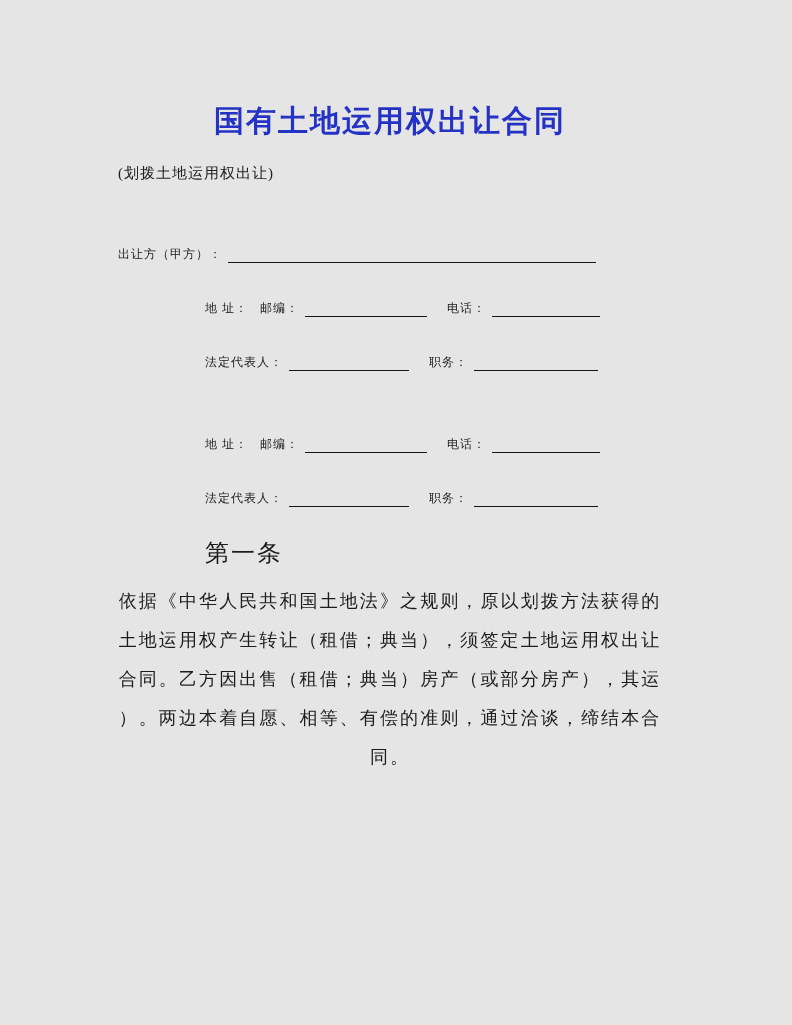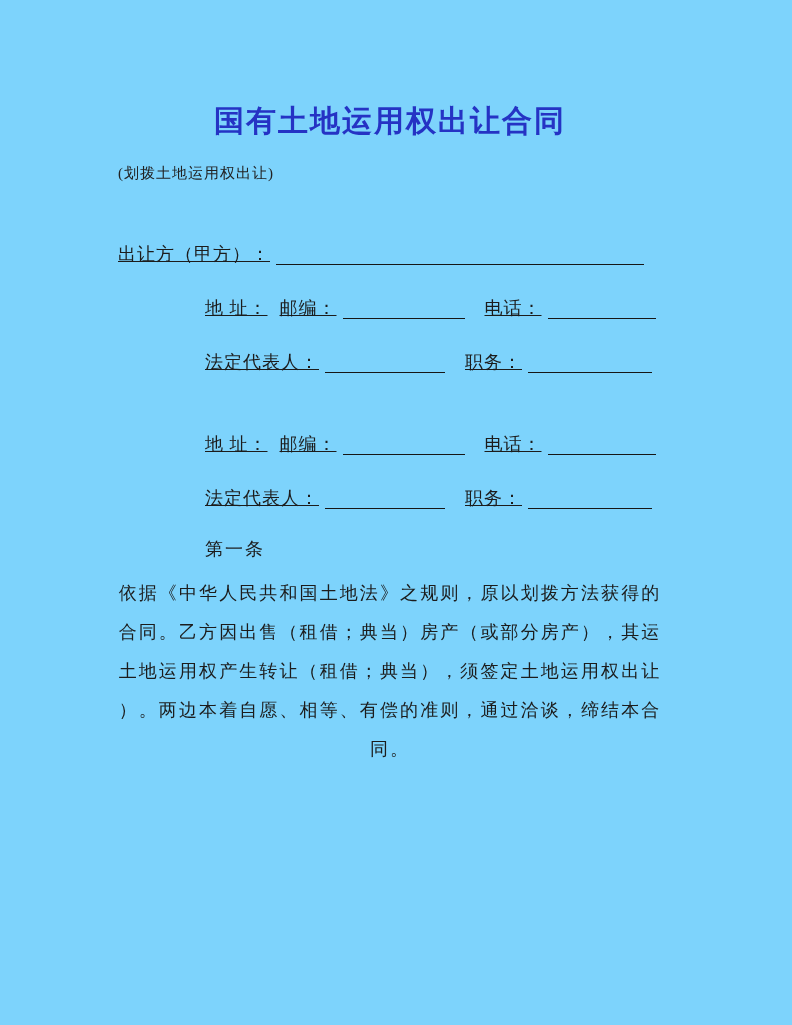--- a/index.html
+++ b/index.html
@@ -6,21 +6,21 @@
   html, body {
     margin: 0;
     padding: 0;
     background: #ffffff;
   }
   .page {
     position: relative;
     width: 792px;
     height: 1025px;
     margin: 0 auto;
-    background: #7dd3fc;
+    background: #e5e5e5;
     overflow: hidden;
     font-family: "Liberation Serif", "DejaVu Serif", serif;
     color: #1c1c1c;
   }
   .content {
     padding: 102px 130px 0 118px;
   }
   .doc-title {
     text-align: center;
     font-family: "Liberation Sans", "DejaVu Sans", sans-serif;
@@ -35,25 +35,24 @@
     letter-spacing: 1px;
     color: #222222;
   }
   .party-block {
     margin-top: 58px;
   }
   .party-block.second {
     margin-top: 56px;
   }
   .form-row {
-    font-size: 18px;
+    font-size: 12px;
     letter-spacing: 1px;
     line-height: 26px;
     white-space: nowrap;
-    text-decoration: underline;
   }
   .form-row.indented {
     margin-left: 87px;
     margin-top: 28px;
   }
   .fill {
     display: inline-block;
     height: 1em;
     border-bottom: 1.5px solid #161616;
     vertical-align: -5px;
@@ -61,21 +60,21 @@
   .fill-long   { width: 368px; margin-left: 6px; }
   .fill-zip    { width: 122px; margin-left: 6px; }
   .fill-phone  { width: 108px; margin-left: 6px; }
   .fill-rep    { width: 120px; margin-left: 6px; }
   .fill-duty   { width: 124px; margin-left: 6px; }
   .gap-md { display: inline-block; width: 12px; }
   .gap-lg { display: inline-block; width: 20px; }
   .article-heading {
     margin-top: 26px;
     margin-left: 87px;
-    font-size: 18px;
+    font-size: 24px;
     letter-spacing: 2px;
   }
   .article-body {
     margin-top: 13px;
   }
   .para-line {
     font-size: 18px;
     letter-spacing: 2.1px;
     line-height: 39px;
     white-space: nowrap;
@@ -109,20 +108,20 @@
         <span>地 址：</span><span class="gap-md"></span><span>邮编：</span><span class="fill fill-zip"></span><span class="gap-lg"></span><span>电话：</span><span class="fill fill-phone"></span>
       </div>
       <div class="form-row indented">
         <span>法定代表人：</span><span class="fill fill-rep"></span><span class="gap-lg"></span><span>职务：</span><span class="fill fill-duty"></span>
       </div>
     </div>
 
     <div class="article-heading">第一条</div>
     <div class="article-body">
       <div class="para-line">依据《中华人民共和国土地法》之规则，原以划拨方法获得的</div>
+      <div class="para-line">土地运用权产生转让（租借；典当），须签定土地运用权出让</div>
       <div class="para-line">合同。乙方因出售（租借；典当）房产（或部分房产），其运</div>
-      <div class="para-line">土地运用权产生转让（租借；典当），须签定土地运用权出让</div>
       <div class="para-line">）。两边本着自愿、相等、有偿的准则，通过洽谈，缔结本合</div>
       <div class="para-line">同。</div>
     </div>
 
   </div>
 </div>
 
 </body></html>

